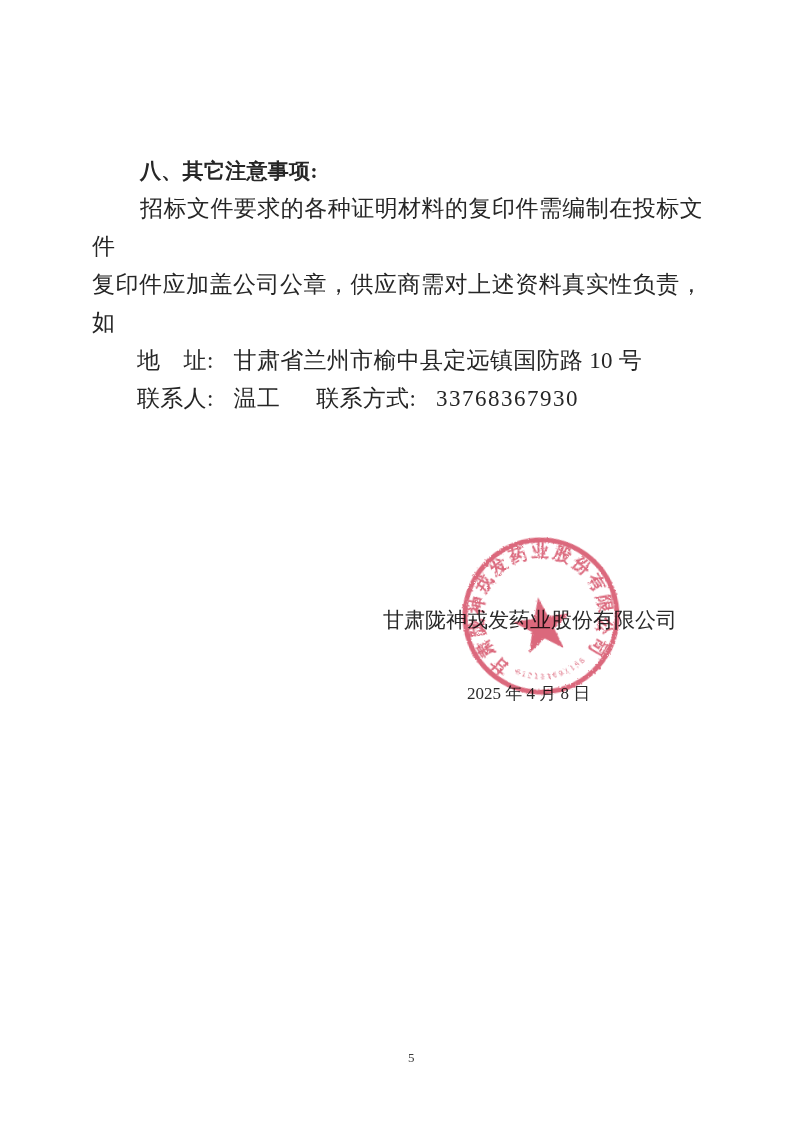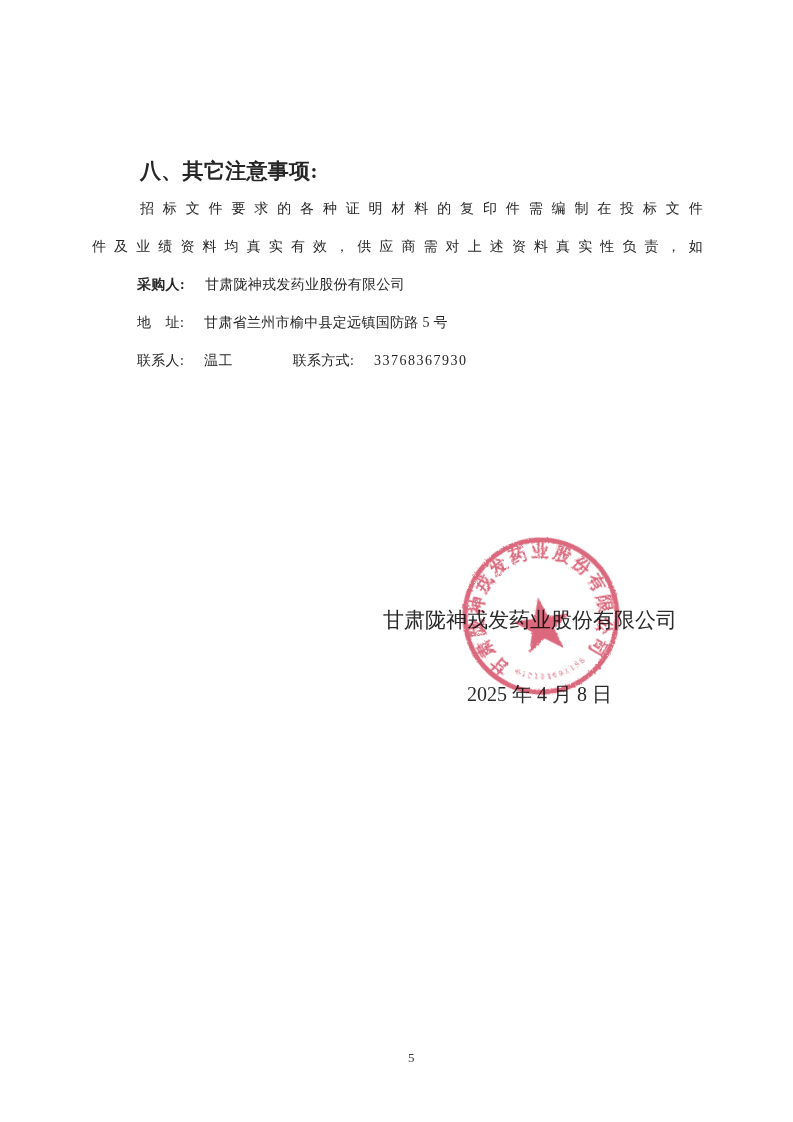--- a/index.html
+++ b/index.html
@@ -12,54 +12,54 @@
     color: #262626;
     overflow: hidden;
   }
   .content {
     position: absolute;
     left: 92px;
     top: 152px;
     width: 611px;
   }
   .row {
-    font-size: 14px;
+    font-size: 23px;
     line-height: 38px;
     letter-spacing: 0.3px;
   }
   .heading {
     font-weight: bold;
     padding-left: 48px;
     font-size: 21px;
   }
   .par {
     text-align: justify;
     text-align-last: justify;
     text-justify: inter-character;
   }
   .par-first { text-indent: 48px; }
   .contact-row { padding-left: 45px; white-space: nowrap; }
   .lbl { margin-right: 20px; }
   .lbl-bold { font-weight: bold; }
-  .lbl-2 { margin-left: 60px; }
+  .lbl-2 { margin-left: 36px; }
   .phone { letter-spacing: 1.5px; }
   .sig-name {
     position: absolute;
     left: 383px;
     top: 602px;
     font-size: 21px;
     line-height: 36px;
     color: #2a2a2a;
     white-space: nowrap;
   }
   .sig-date {
     position: absolute;
     left: 467px;
     top: 678px;
-    font-size: 20px;
+    font-size: 17px;
     line-height: 32px;
     color: #2a2a2a;
     white-space: nowrap;
   }
   .seal {
     position: absolute;
     left: 456px;
     top: 531px;
     width: 170px;
     height: 170px;
@@ -75,28 +75,25 @@
   }
 </style>
 </head>
 <body>
 
 <div class="page">
 
   <div class="content">
     <div class="row heading">八、其它注意事项:</div>
     <div class="row par par-first">招标文件要求的各种证明材料的复印件需编制在投标文件</div>
-    <div class="row par">件及业绩资料均真实有效，供应商需对上述资料真实性负责，如</div>
+    <div class="row par">复印件应加盖公司公章，供应商需对上述资料真实性负责，如</div>
 
 
     <div class="row contact-row">
-      <span class="lbl lbl-bold">采购人:</span><span>甘肃陇神戎发药业股份有限公司</span>
-    </div>
-    <div class="row contact-row">
-      <span class="lbl">地　址:</span><span>甘肃省兰州市榆中县定远镇国防路 5 号</span>
+      <span class="lbl">地　址:</span><span>甘肃省兰州市榆中县定远镇国防路 10 号</span>
     </div>
     <div class="row contact-row">
       <span class="lbl">联系人:</span><span>温工</span><span class="lbl lbl-2">联系方式:</span><span class="phone">33768367930</span>
     </div>
   </div>
 
   <div class="sig-name">甘肃陇神戎发药业股份有限公司</div>
   <div class="sig-date">2025 年 4 月 8 日</div>
 
   <svg class="seal" viewBox="0 0 170 170" xmlns="http://www.w3.org/2000/svg" aria-hidden="true">

